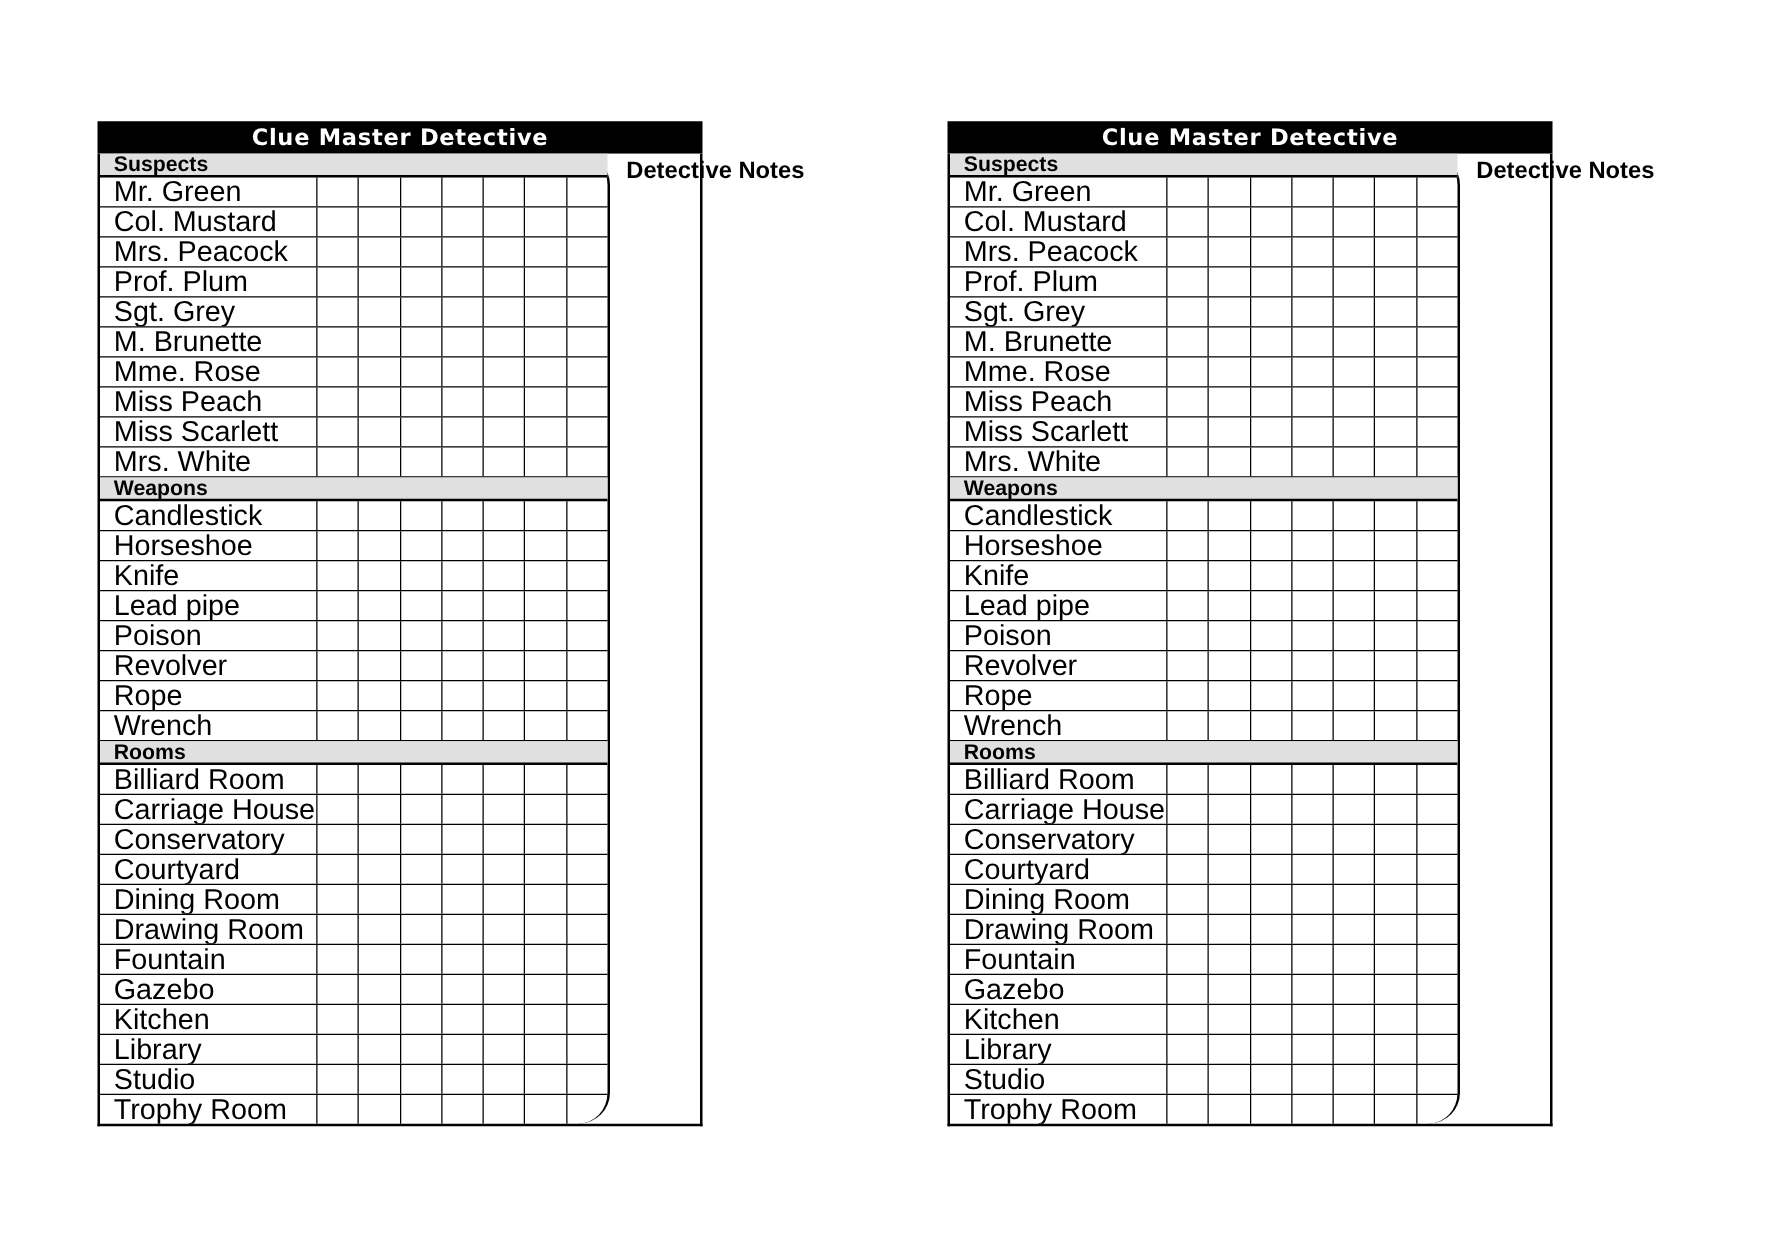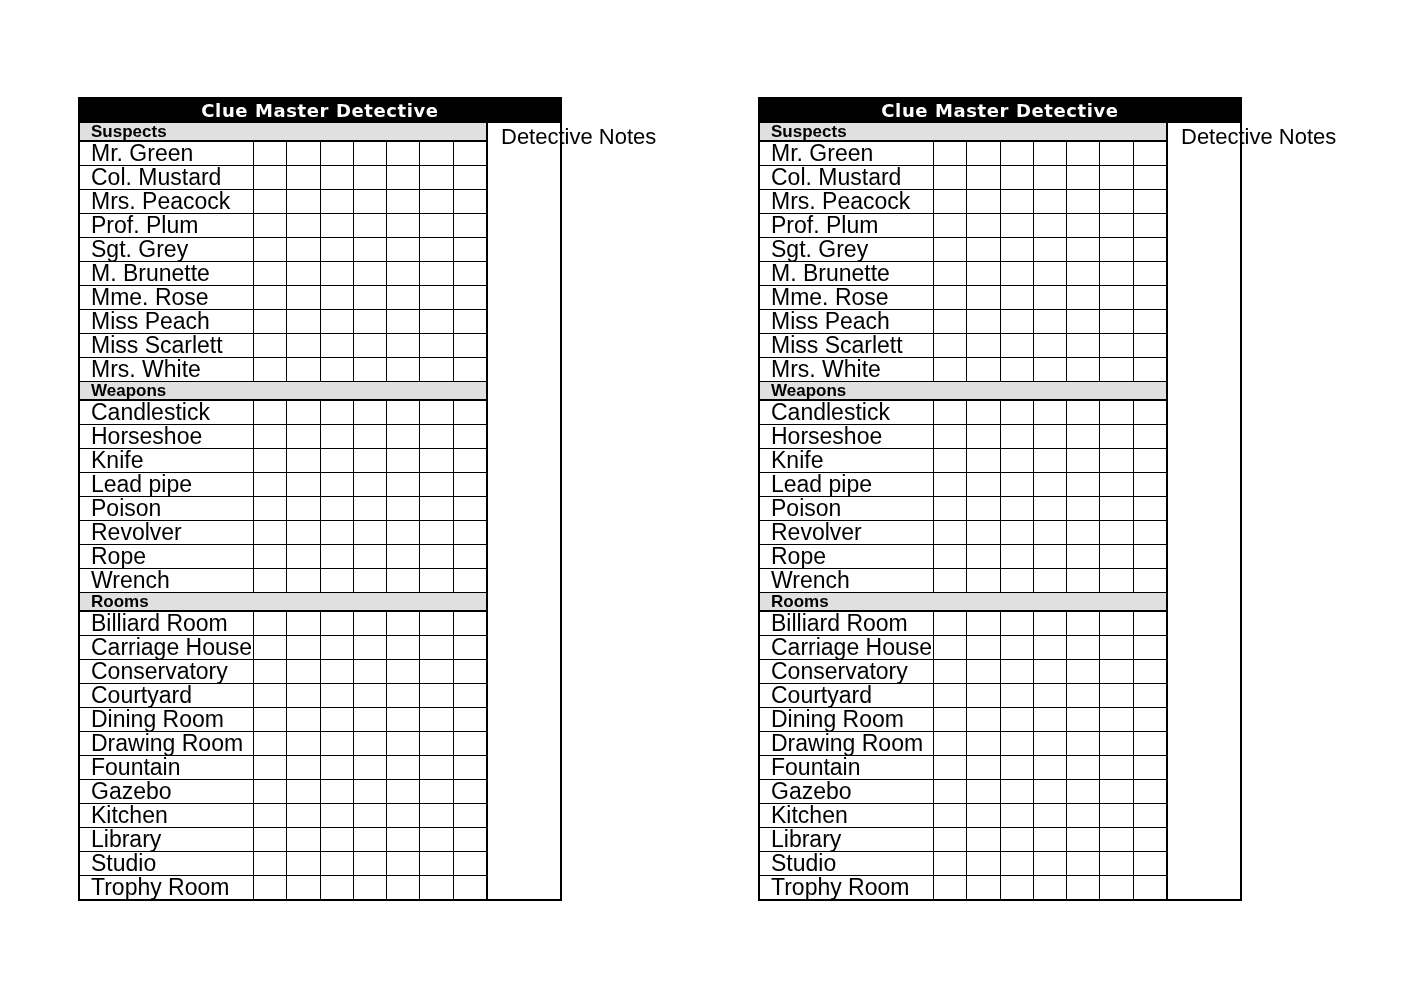--- a/index.html
+++ b/index.html
@@ -41,20 +41,21 @@
     border: 2px solid var(--line, #000000);
     border-top: none;
     background: #ffffff;
   }
   .grid-col {
     width: 408px;
     flex: 0 0 408px;
     border-right: 2px solid var(--line, #000000);
     display: flex;
     flex-direction: column;
+    border-radius: 25px;
   }
   .grid-col > :last-child { border-bottom: none; }
   .section-row {
     flex: 1 1 0;
     background: var(--section-bg, #e0e0e0);
     border-bottom: 2px solid var(--line, #000000);
     display: flex;
     align-items: center;
     padding-left: 11px;
     font-weight: bold;
@@ -76,22 +77,22 @@
     white-space: nowrap;
     overflow: hidden;
   }
   .box { border-left: 1.5px solid var(--line, #000000); }
   .notes-col {
     flex: 1 1 auto;
     padding: 3px 4px 0 13px;
   }
   .notes-header {
     display: block;
-    font-weight: normal;
-    font-size: 22px;
+    font-weight: bold;
+    font-size: 19px;
     line-height: 21px;
     white-space: nowrap;
   }
 </style>
 </head>
 <body>
 
 <div class="page">
 
   <section class="sheet sheet-left">

